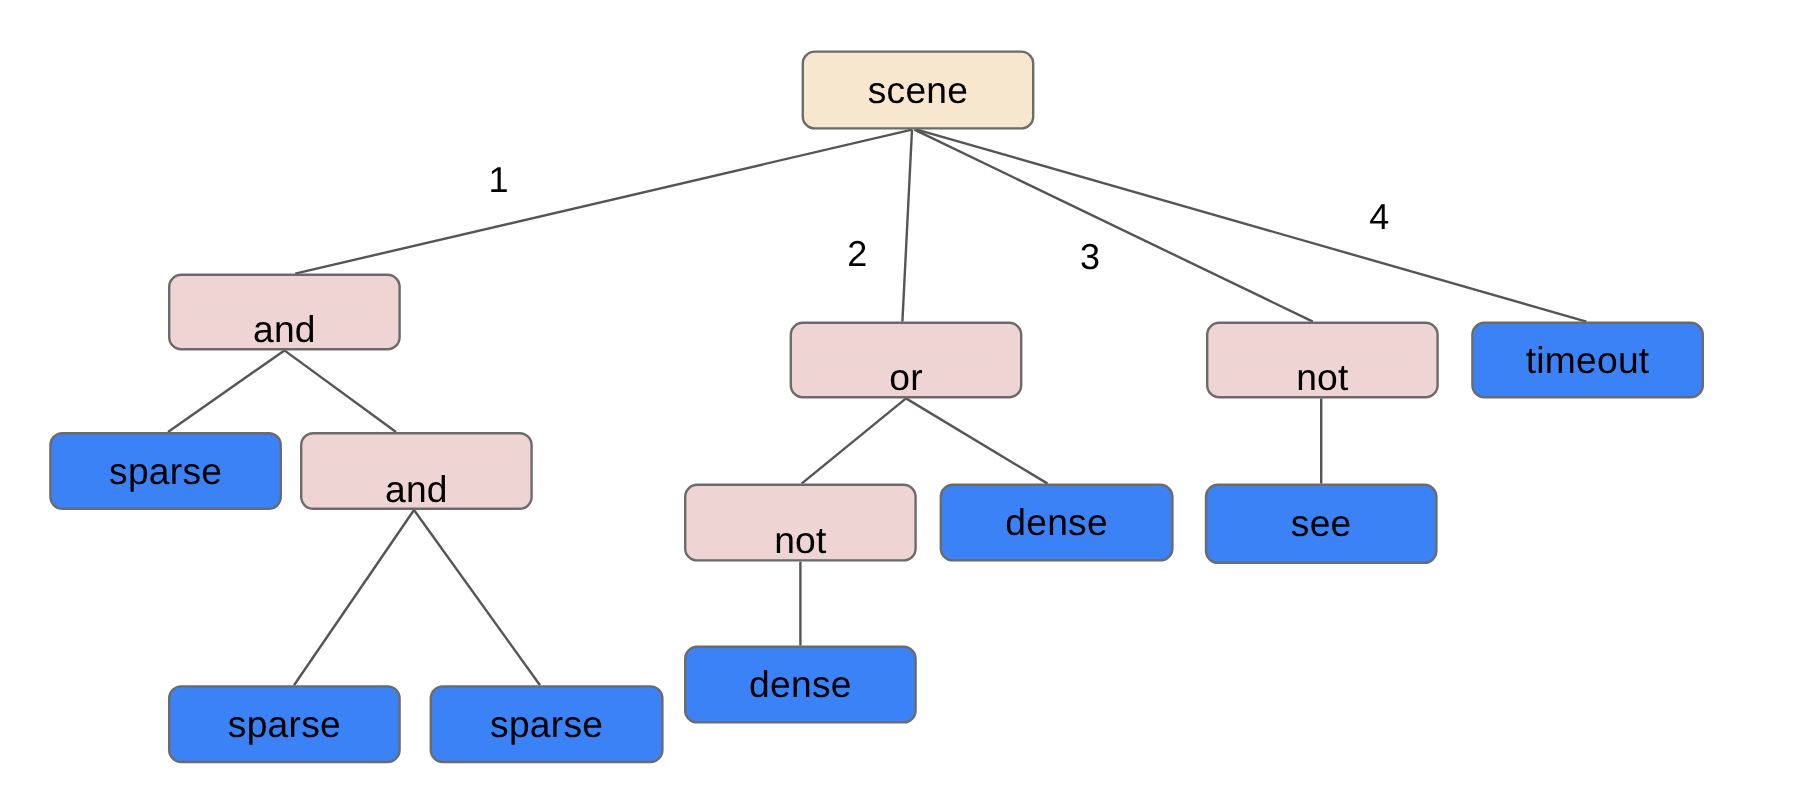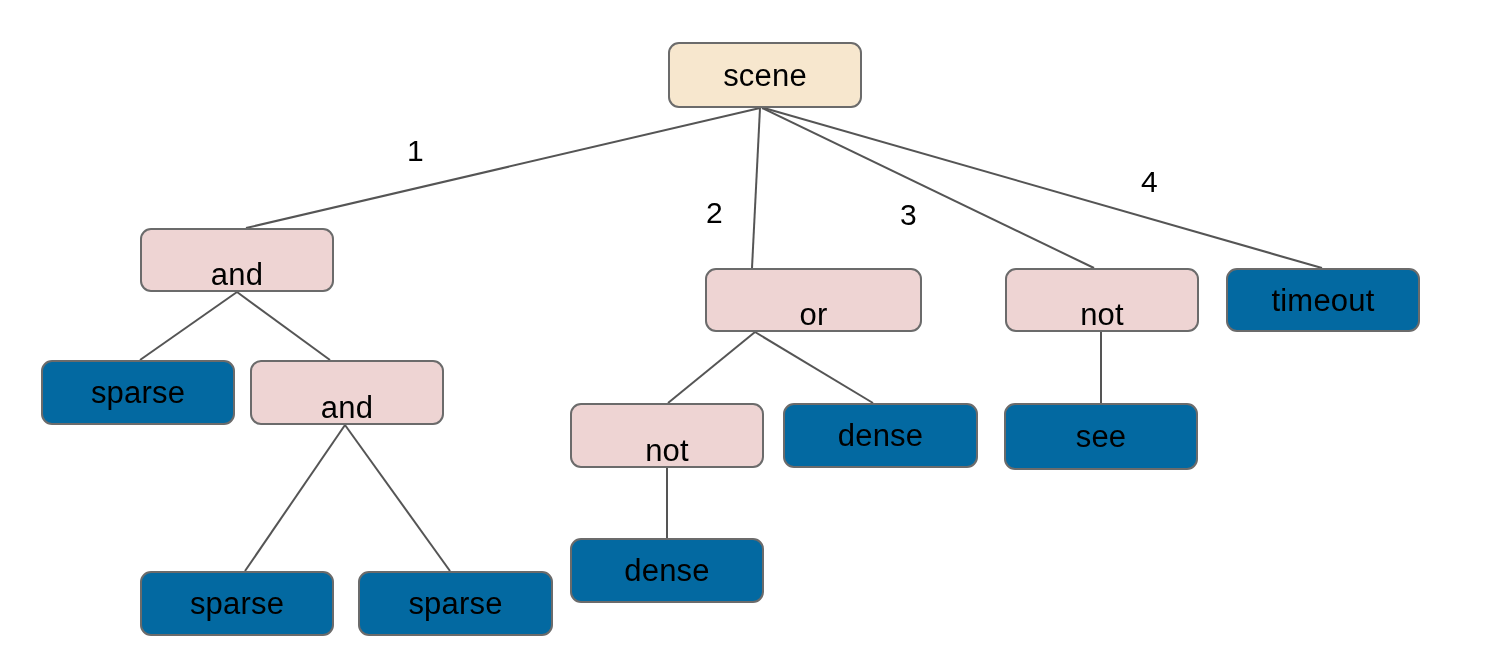--- a/index.html
+++ b/index.html
@@ -32,21 +32,21 @@
     justify-content: center;
     color: #000000;
     font-size: 31px;
     line-height: 1;
     letter-spacing: 0.2px;
     white-space: nowrap;
     z-index: 2;
   }
   .node.root   { background: #f7e7ce; }
   .node.op     { background: #eed4d3; align-items: flex-end; }
-  .node.leaf   { background: #0369a1; }
+  .node.leaf   { background: #3b82f6; }
   .edge-label {
     position: absolute;
     color: #000000;
     font-size: 30px;
     line-height: 1;
     z-index: 3;
     white-space: nowrap;
   }
 </style>
 </head>
@@ -69,21 +69,21 @@
       <line x1="1101" y1="332" x2="1101" y2="403" stroke="#555555" stroke-width="2"></line>
     </svg>
 
   <div id="node-layer">
       <div class="node root" style="left: 668px; top: 42px; width: 194px; height: 66px;">
         <span>scene</span>
       </div>
       <div class="node op" style="left: 140px; top: 228px; width: 194px; height: 64px;">
         <span>and</span>
       </div>
-      <div class="node op" style="left: 658px; top: 268px; width: 217px; height: 64px; margin-left: 47px;">
+      <div class="node op" style="left: 658px; top: 268px; width: 194px; height: 64px;">
         <span>or</span>
       </div>
       <div class="node op" style="left: 1005px; top: 268px; width: 194px; height: 64px;">
         <span>not</span>
       </div>
       <div class="node leaf" style="left: 1226px; top: 268px; width: 194px; height: 64px;">
         <span>timeout</span>
       </div>
       <div class="node leaf" style="left: 41px; top: 360px; width: 194px; height: 65px;">
         <span>sparse</span>

